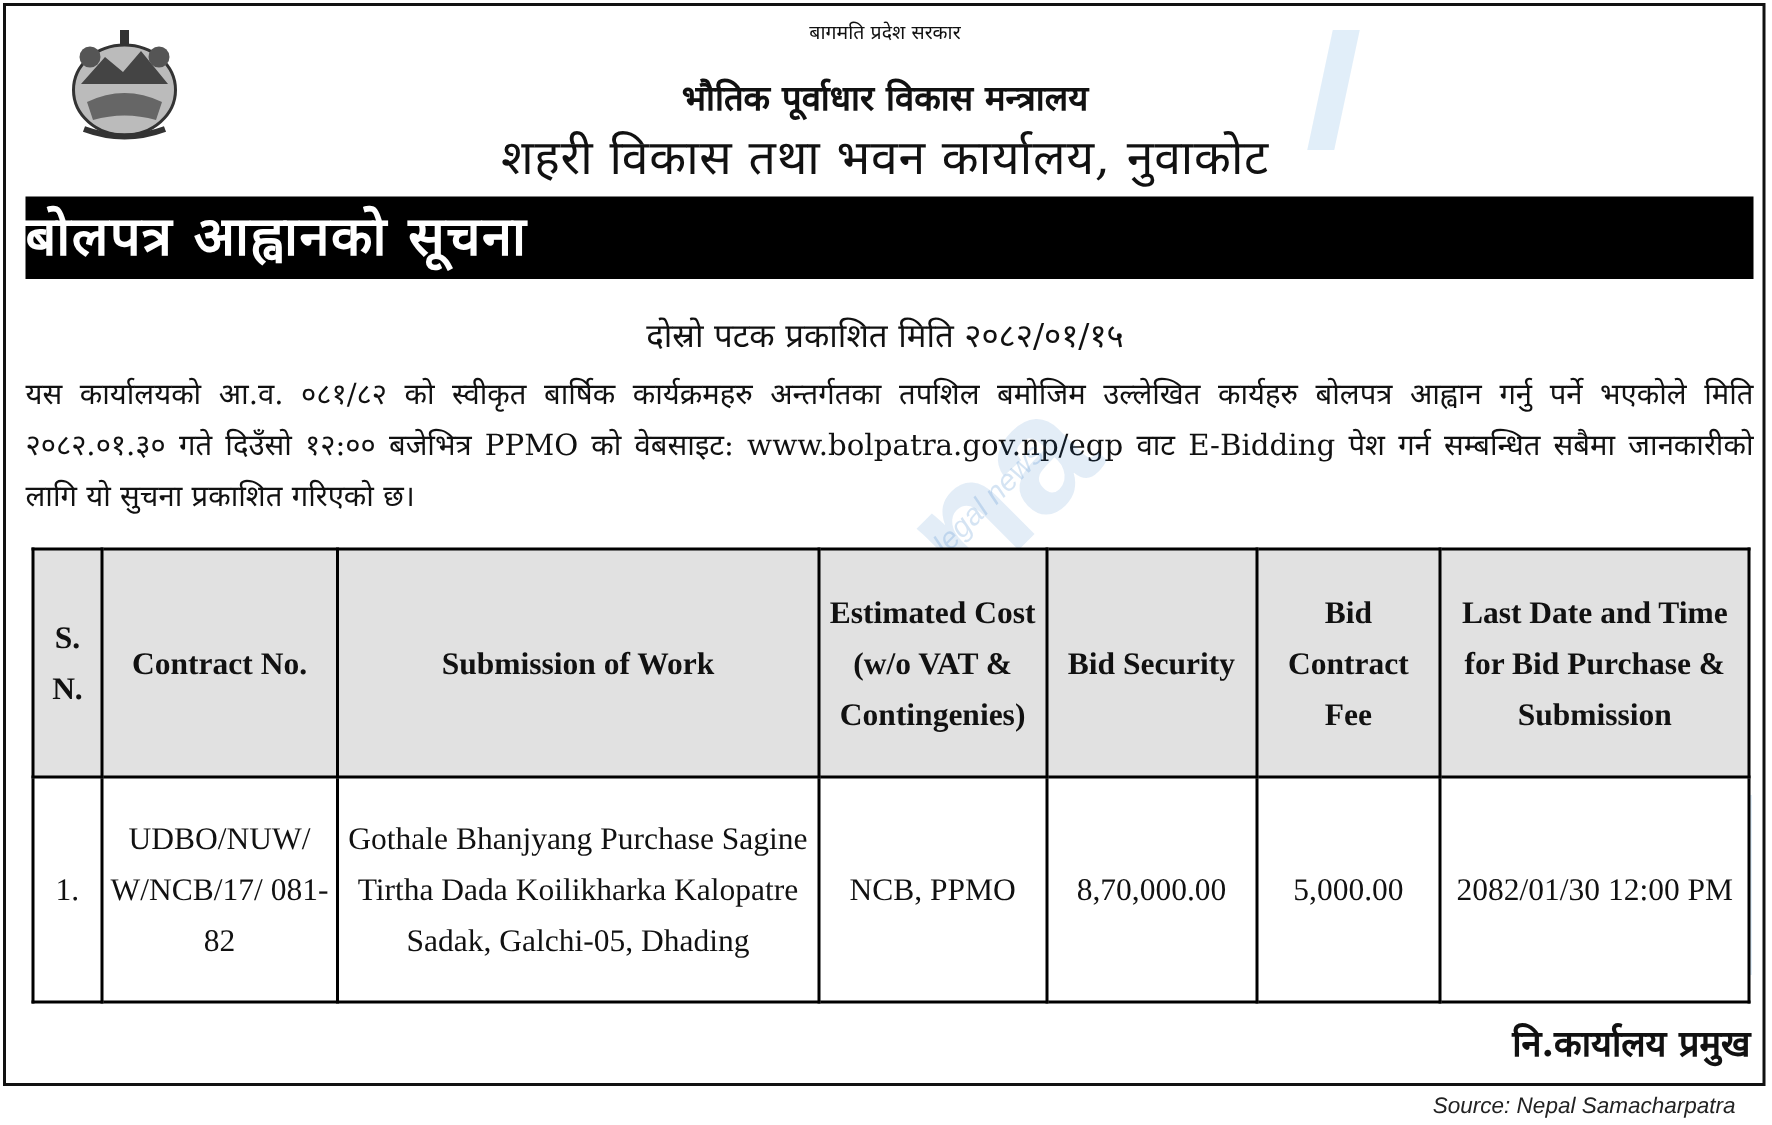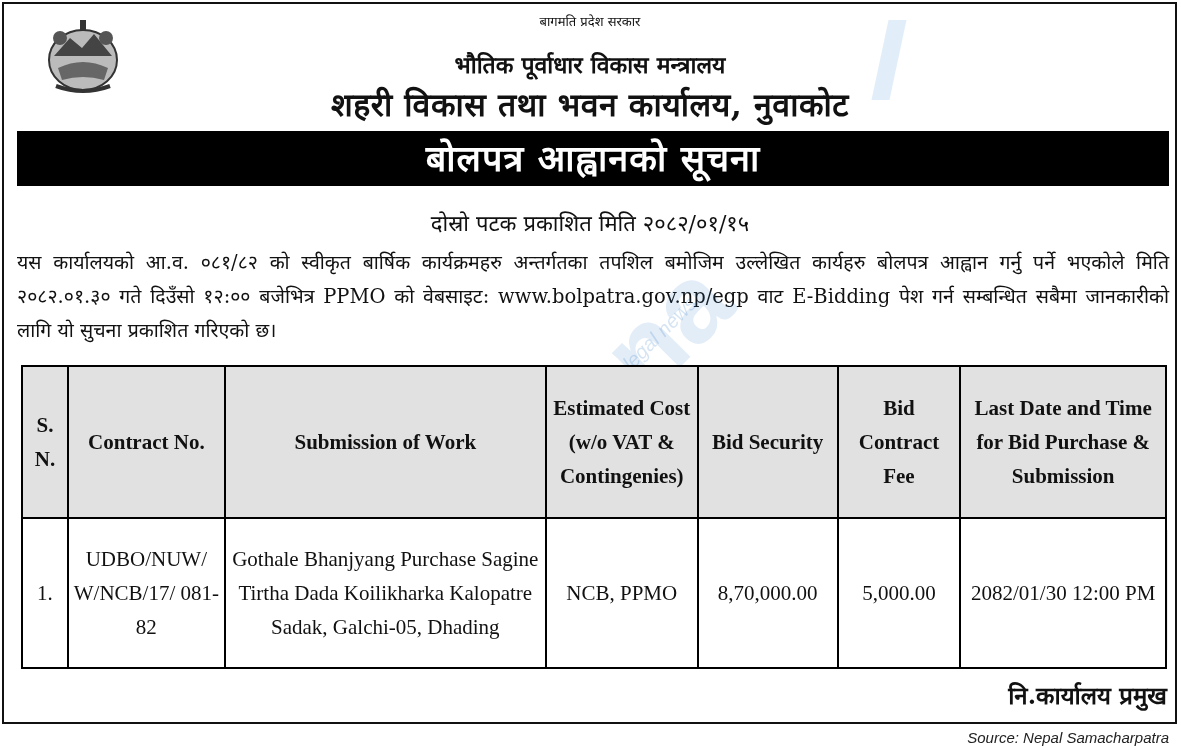--- a/index.html
+++ b/index.html
@@ -6,33 +6,33 @@
   body { width:1181px; height:750px; position:relative; overflow:hidden; font-family:"DejaVu Serif","Liberation Serif",serif; color:#111; }
   .frame { position:absolute; left:2px; top:2px; width:1175px; height:722px; border:2px solid #111; box-sizing:border-box; background:#fff; }
   .watermark { position:absolute; font-family:"Liberation Sans",sans-serif; font-weight:bold; color:#1f6fc1; opacity:0.12; transform:rotate(-45deg); pointer-events:none; }
   .wm-main { left:320px; top:380px; font-size:110px; }
   .wm-sub { left:400px; top:410px; font-size:20px; font-style:italic; font-weight:normal; opacity:0.18; }
   .accent-stripe { position:absolute; width:18px; background:#5aa0e0; opacity:0.18; pointer-events:none; }
   .logo { position:absolute; left:42px; top:16px; width:82px; height:80px; }
   .hdr { position:absolute; left:200px; width:780px; text-align:center; }
   .hdr1 { top:12px; font-size:13px; }
   .hdr2 { top:48px; font-size:23px; font-weight:bold; }
-  .hdr3 { top:82px; font-size:32px; font-weight:bold; letter-spacing:0.5px; }
-  .banner { position:absolute; left:17px; top:131px; width:1152px; height:55px; background:#000; color:#fff; text-align:center; font-size:36px; font-weight:bold; line-height:55px; letter-spacing:1px; }
+  .hdr3 { top:82px; font-size:32px; font-weight:normal; letter-spacing:0.5px; }
+  .banner { position:absolute; left:17px; top:131px; width:1152px; height:55px; background:#000; color:#fff; font-size:36px; font-weight:bold; line-height:55px; letter-spacing:1px; }
   .pubdate { position:absolute; left:200px; width:780px; top:207px; text-align:center; font-size:22px; font-weight:normal; }
   .para { position:absolute; left:17px; top:246px; width:1152px; font-size:19.5px; line-height:34px; text-align:justify; }
   table.tender { position:absolute; left:21px; top:365px; width:1146px; border-collapse:collapse; font-family:"Liberation Serif","DejaVu Serif",serif; }
   table.tender th, table.tender td { border:2px solid #000; text-align:center; vertical-align:middle; padding:2px 4px; }
   table.tender th { background:#e1e1e1; font-size:21px; font-weight:bold; line-height:34px; height:146px; }
   table.tender td { font-size:21px; line-height:34px; height:144px; background:#fff; }
   td.desc { text-align:left; }
   td.sn { vertical-align:top; padding-top:8px; }
   td.contract { vertical-align:top; padding-top:8px; }
   .signoff { position:absolute; right:14px; top:678px; font-size:24px; font-weight:bold; }
-  .source { position:absolute; right:12px; top:729px; font-family:"Liberation Sans",sans-serif; font-style:italic; font-size:15px; color:#222; }
+  .source { position:absolute; right:24px; top:729px; font-family:"Liberation Sans",sans-serif; font-style:italic; font-size:15px; color:#222; }
 </style>
 </head>
 <body>
 
 <div class="frame"></div>
 
 <div class="accent-stripe" style="left:880px; top:20px; height:80px; transform:skewX(-12deg);"></div>
 <div class="accent-stripe" style="left:1150px; top:530px; height:120px;"></div>
 <div class="accent-stripe" style="left:265px; top:540px; height:110px;"></div>
 

